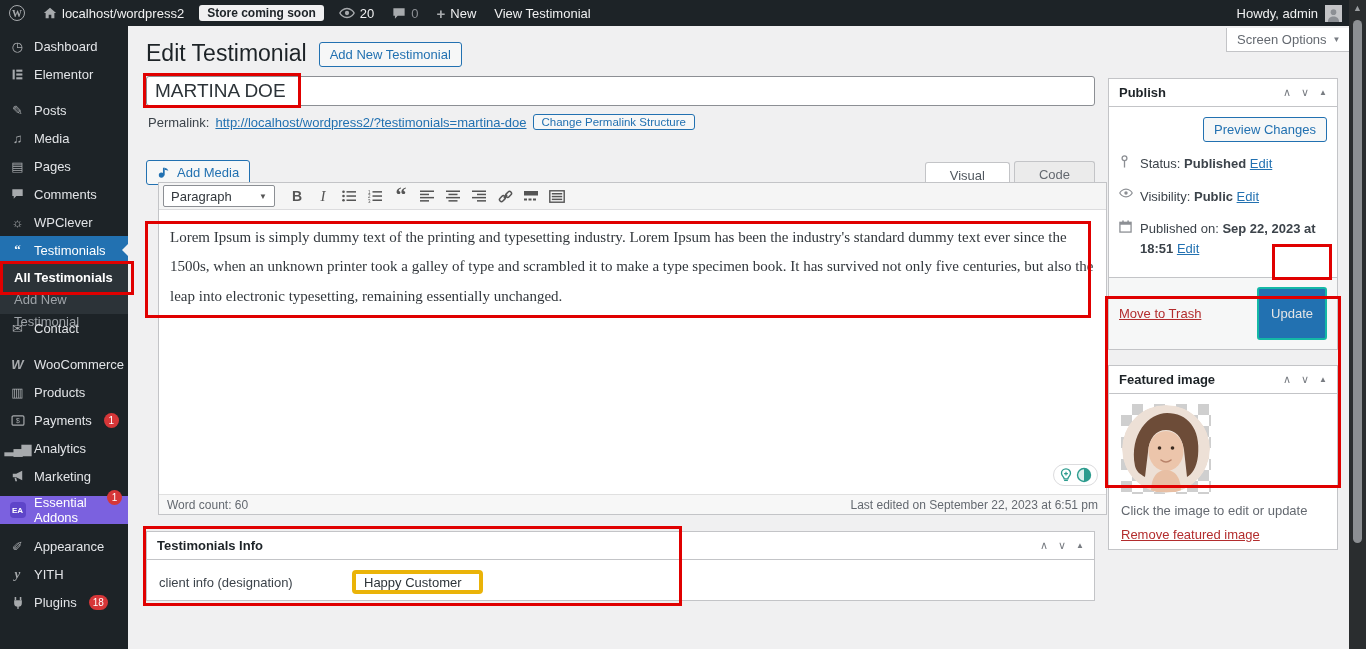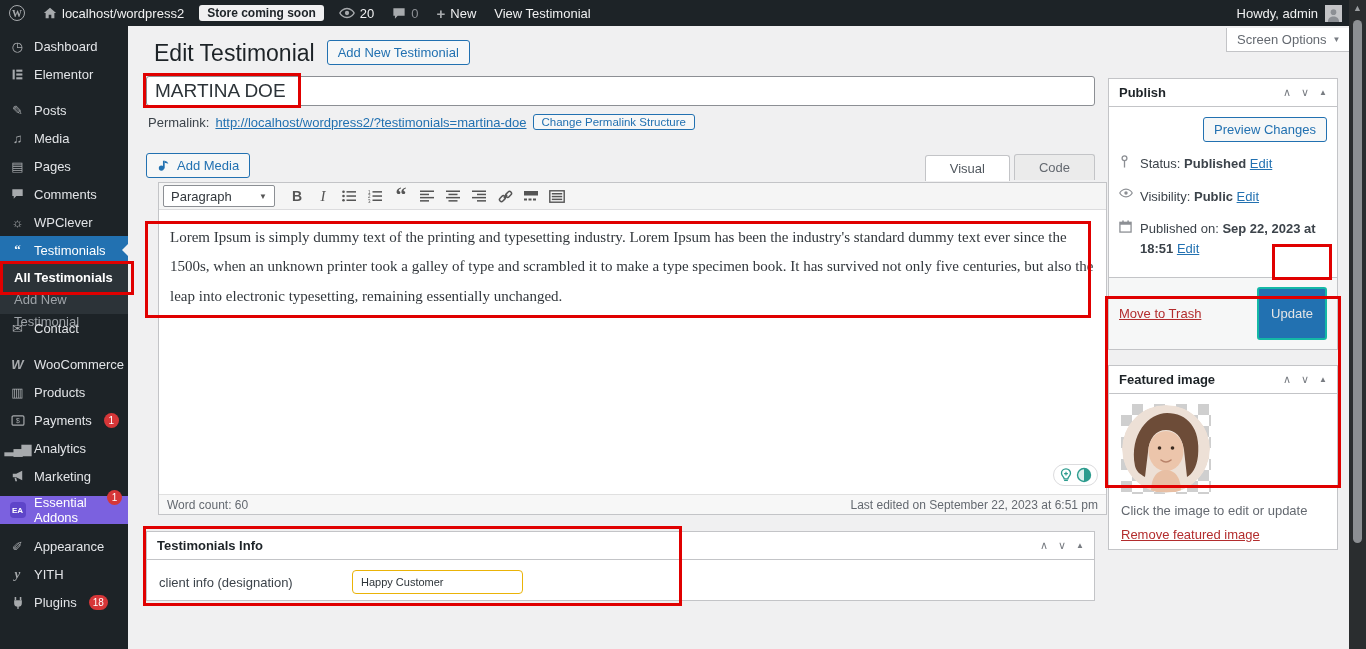--- a/index.html
+++ b/index.html
@@ -38,34 +38,34 @@
   .ea-badge { position:absolute; right:6px; top:-6px; z-index:2; }
   .ea-logo { width:16px; height:16px; background:#5e45c9; border-radius:4px; color:#fff; font-size:8px; font-weight:bold;
              display:flex; align-items:center; justify-content:center; }
   .quote-glyph { font-family:"Liberation Serif",serif; font-size:24px; font-weight:bold; line-height:10px; height:10px; }
   .bars-glyph { font-size:8px; letter-spacing:-1px; }
   .woo-glyph { font-weight:bold; font-style:italic; font-size:12px; }
   .yith-glyph { font-family:"Liberation Serif",serif; font-style:italic; font-weight:bold; font-size:14px; }
 
   
   #main { position:absolute; left:146px; top:26px; width:949px; }
-  #page-header { position:absolute; top:14px; left:8px; display:flex; align-items:flex-start; gap:12px; }
+  #page-header { position:absolute; top:14px; left:0; display:flex; align-items:flex-end; gap:12px; }
   #page-title { font-size:23px; font-weight:normal; color:#1d2327; font-family:"Liberation Sans",sans-serif; }
   .btn-secondary { background:#f6f7f7; border:1px solid #2271b1; color:#2271b1; border-radius:3px;
                    font-size:13px; padding:4px 10px; cursor:pointer; font-family:"Liberation Sans",sans-serif; }
   .btn-secondary.small { font-size:11.5px; padding:1px 8px; }
   #screen-options { position:absolute; left:1226px; top:28px; background:#fff; border:1px solid #c3c4c7; border-top:none;
                     color:#646970; font-size:13px; padding:4px 10px; cursor:pointer; z-index:6; display:flex; gap:6px; align-items:center; }
   #title-input { position:absolute; top:50px; left:0; width:949px; height:30px; border:1px solid #8c8f94; border-radius:3px;
                  font-size:19px; padding:2px 8px; color:#2c3338; background:#fff; font-family:"Liberation Sans",sans-serif; }
   #permalink-row { position:absolute; top:88px; left:2px; display:flex; align-items:center; gap:6px; font-size:13px; color:#3c434a; }
   #permalink-row b { font-weight:normal; }
   a.link-blue { color:#2271b1; text-decoration:underline; cursor:pointer; }
 
-  #media-row { position:absolute; top:127px; left:0; width:949px; display:flex; align-items:flex-end; }
+  #media-row { position:absolute; top:134px; left:0; width:949px; display:flex; align-items:flex-end; }
   #add-media-btn { display:flex; gap:6px; align-items:center; margin-bottom:2px; }
   .editor-tabs { margin-left:auto; display:flex; }
   .etab { font-size:13px; color:#646970; padding:5px 24px; border:1px solid #c3c4c7; border-bottom:none; cursor:pointer;
           background:#ebebeb; margin-left:4px; border-radius:3px 3px 0 0; }
   .etab.active { background:#fff; color:#50575e; position:relative; top:1px; }
 
   #editor-box { position:absolute; top:156px; left:12px; width:949px; height:333px; background:#fff; border:1px solid #c3c4c7; display:flex; flex-direction:column; }
   #mce-toolbar { height:27px; background:#f5f5f5; border-bottom:1px solid #dcdcde; display:flex; align-items:center; padding:0 4px; gap:2px; }
   #format-select { width:112px; height:22px; background:#fff; border:1px solid #8c8f94; border-radius:2px; font-size:13px;
                    color:#32373c; display:flex; align-items:center; padding:0 7px; margin-right:8px; cursor:pointer; }
@@ -83,21 +83,21 @@
 
   
   .postbox { background:#fff; border:1px solid #c3c4c7; }
   .postbox-header { display:flex; align-items:center; padding:0 10px; height:28px; border-bottom:1px solid #c3c4c7; }
   .postbox-header .pb-title { font-size:13px; font-weight:bold; color:#1d2327; }
   .pb-arrows { margin-left:auto; display:flex; gap:10px; color:#787c82; font-size:11px; align-items:center; cursor:pointer; }
   .pb-arrows .tri { font-size:8px; }
   #info-box { position:absolute; top:505px; left:0; width:949px; height:70px; }
   #info-body { display:flex; align-items:center; padding:10px 12px; gap:8px; }
   #info-label { font-size:13px; color:#3c434a; width:185px; }
-  #info-input { width:171px; height:24px; border:1px solid #eab308; border-radius:4px; font-size:11px; padding:2px 8px; color:#2c3338; }
+  #info-input { width:131px; height:24px; border:4px solid #eab308; border-radius:4px; font-size:13px; padding:2px 8px; color:#2c3338; }
 
   
   #right-col { position:absolute; left:1108px; top:78px; width:230px; }
   #publish-body { padding:10px 10px 6px; font-size:13px; color:#3c434a; }
   #preview-row { display:flex; justify-content:flex-end; margin-bottom:12px; }
   .misc-row { display:flex; gap:7px; margin-bottom:13px; align-items:flex-start; line-height:1.5; }
   .misc-row .mico { flex:0 0 14px; color:#8c8f94; padding-top:1px; }
   #publish-footer { background:#f6f7f7; border-top:1px solid #c3c4c7; padding:9px 10px; display:flex; align-items:center; }
   a.trash-link { color:#b32d2e; text-decoration:underline; font-size:13px; cursor:pointer; }
   .btn-primary { margin-left:auto; background:#2271b1; border:2px solid #14b8a6; color:#e5e5e5; border-radius:3px;

